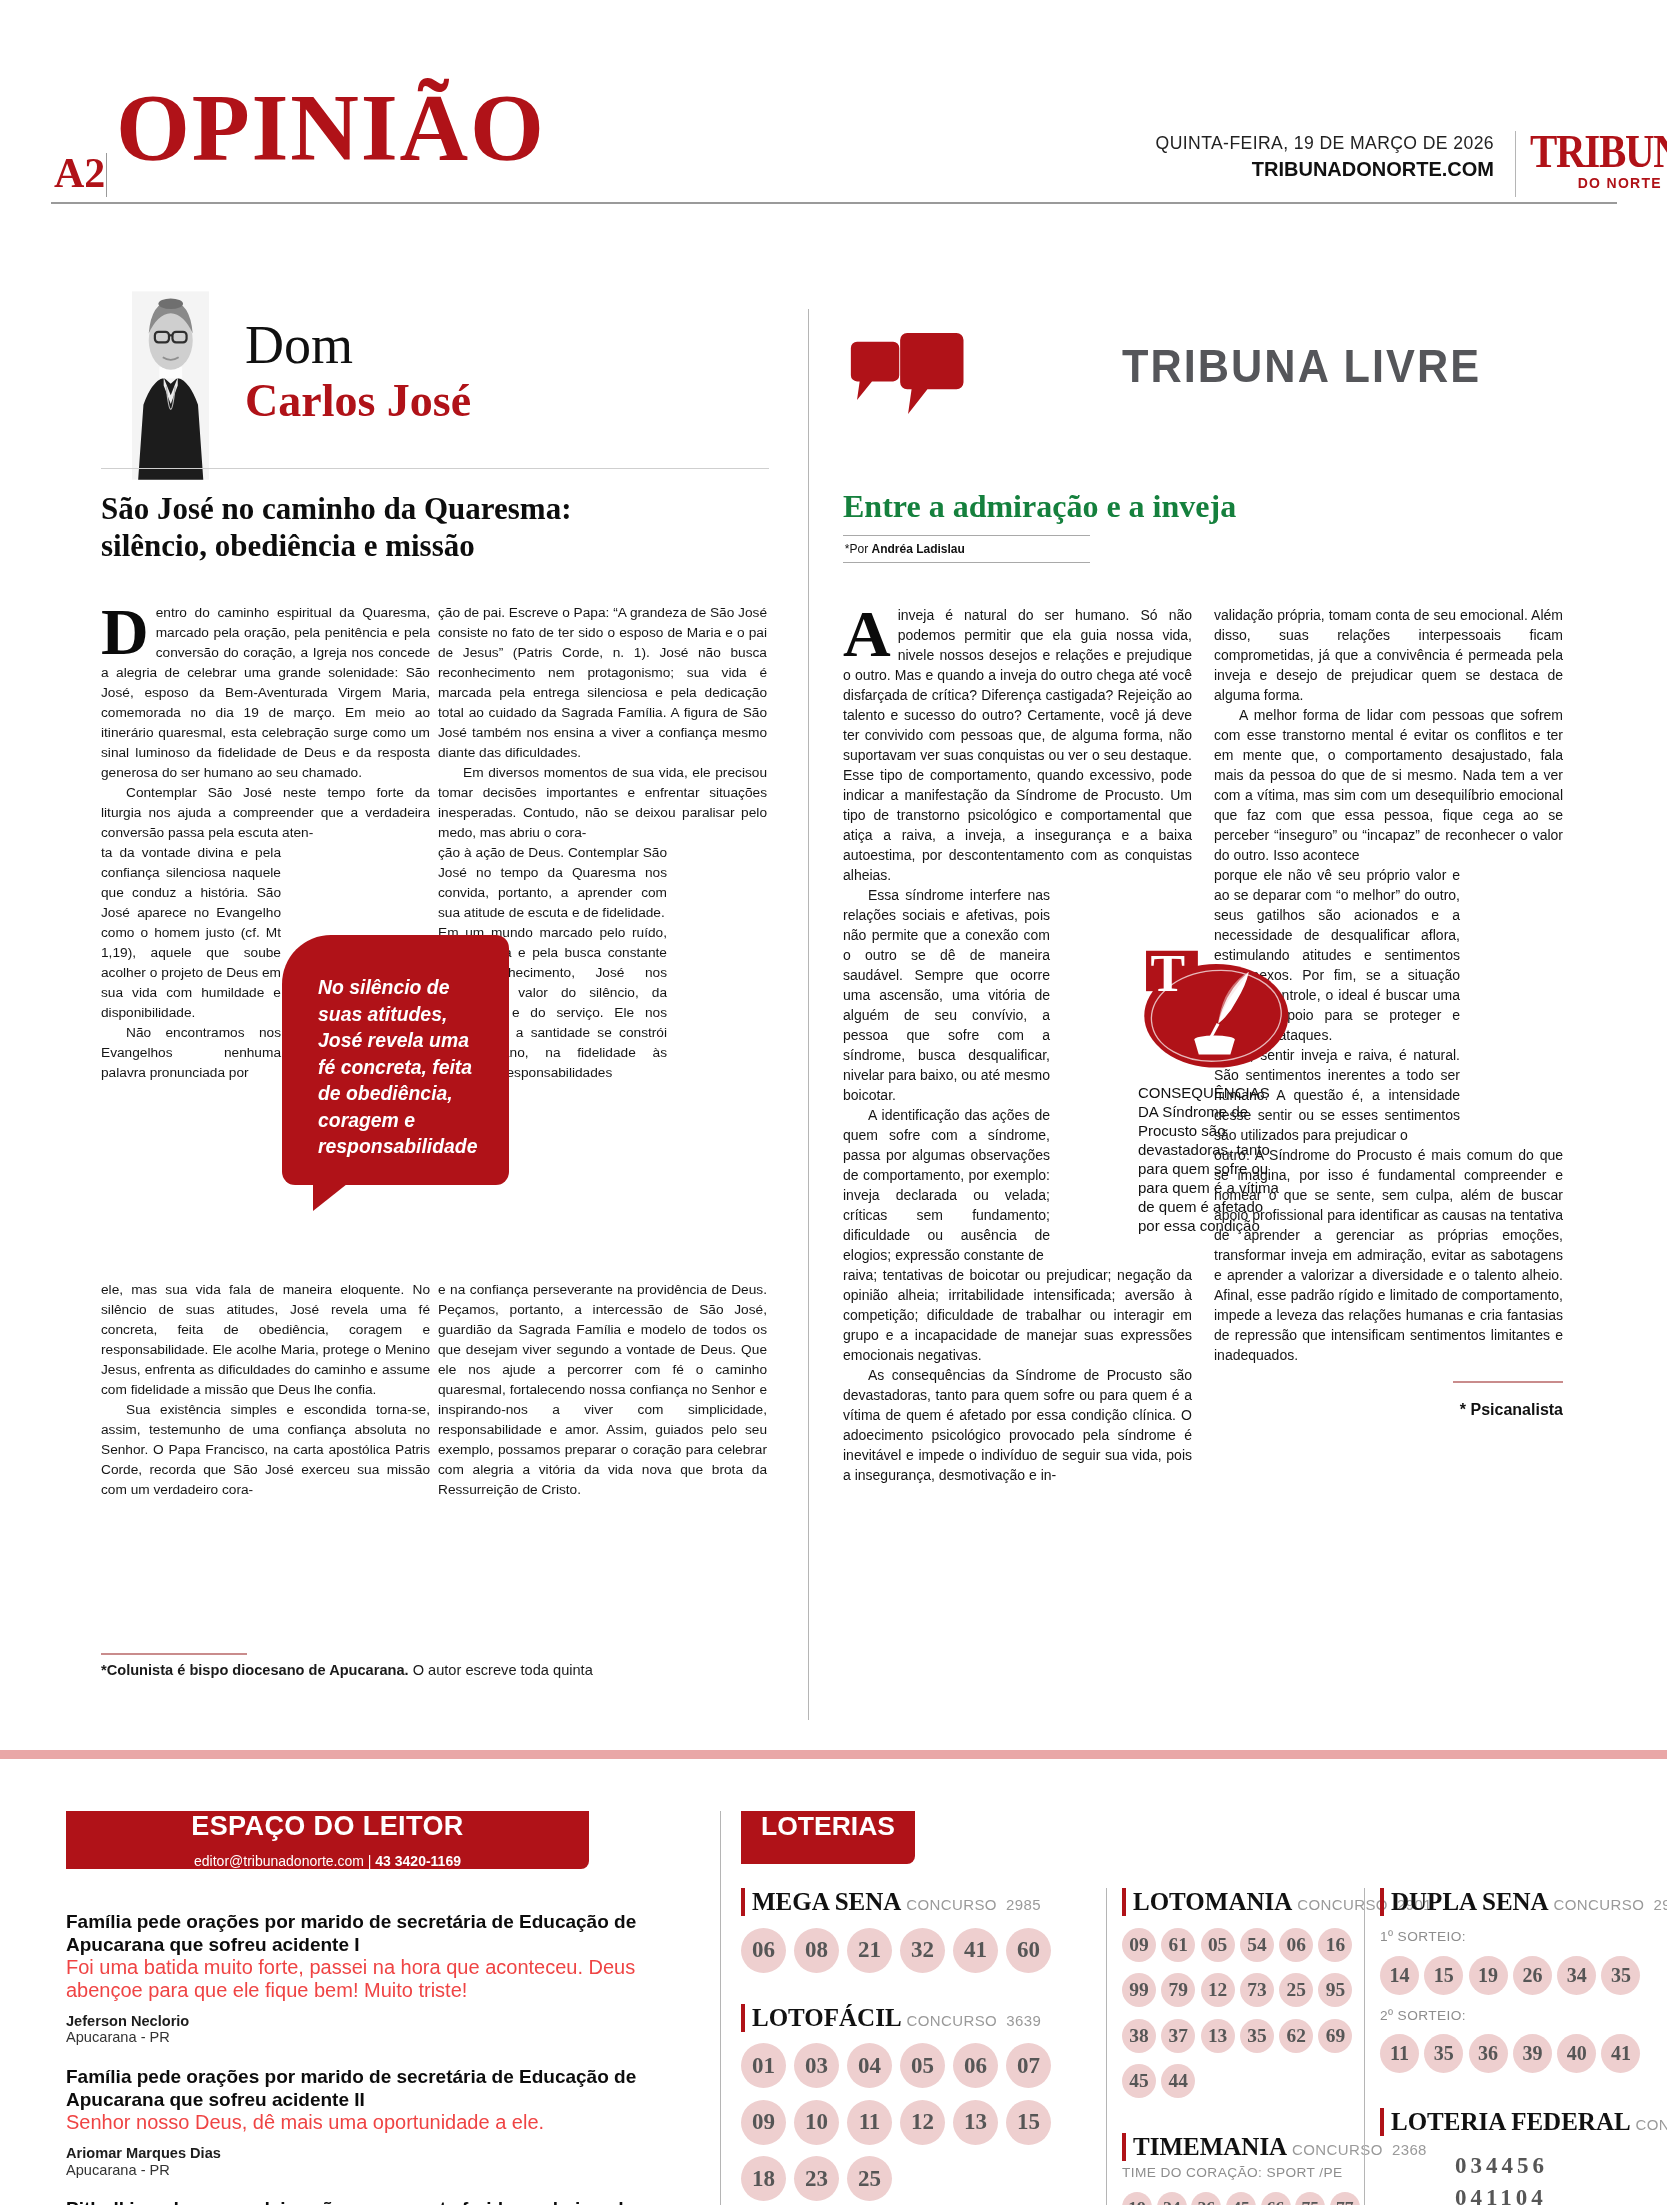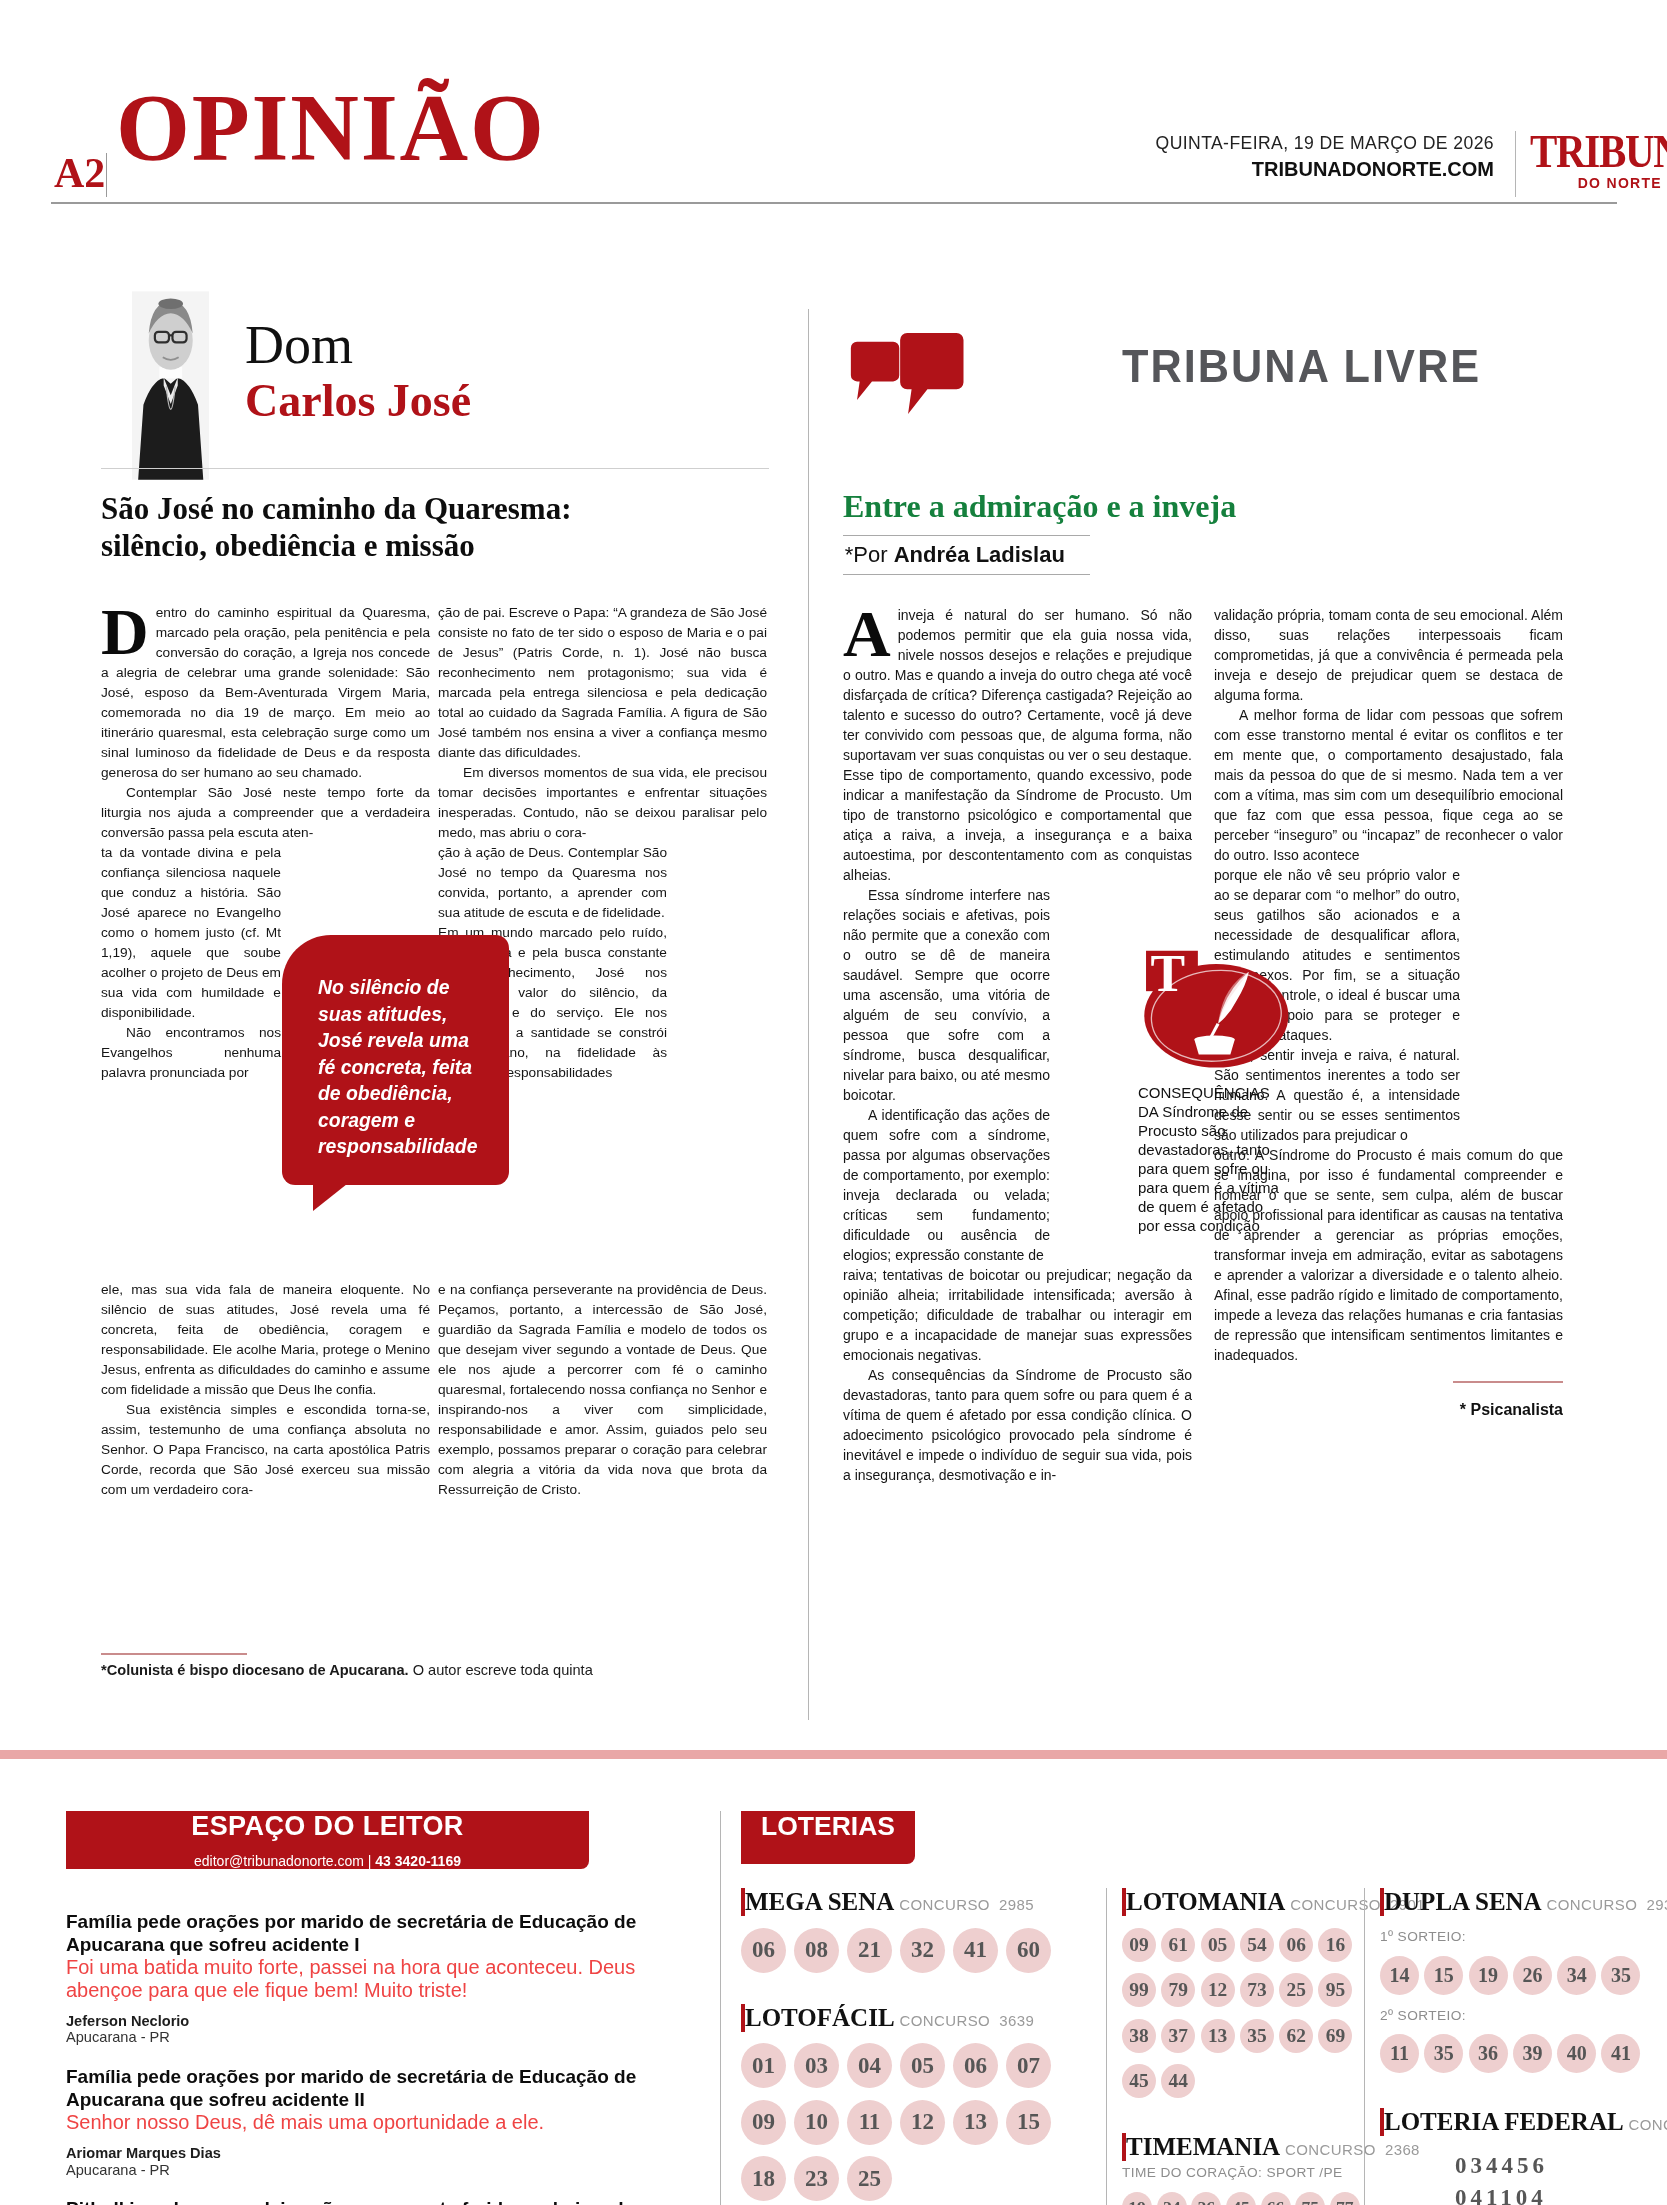--- a/index.html
+++ b/index.html
@@ -45,21 +45,21 @@
      border-top:27px solid var(--red);border-right:34px solid transparent;}
   .footnote{left:101px;top:1653px;width:662px;font-size:14.6px;color:#1a1a1a;}
   .footnote .rule{display:block;width:146px;height:1.8px;background:#c98c8c;margin-bottom:7px;}
   .fn-b{font-weight:bold;}
 
   
   .tl-title{left:1028px;top:339px;width:547px;text-align:center;font-size:46px;font-weight:bold;
      color:#55565a;letter-spacing:2.2px;transform:scaleX(.94);transform-origin:center;}
   .headline-right{left:843px;top:488px;width:750px;font-size:32px;font-weight:bold;color:#15803d;}
   .byline{left:843px;top:535px;width:247px;border-top:1.3px solid #a9a9a9;border-bottom:1.3px solid #a9a9a9;
-     padding:6.2px 1.8px;font-size:22px;color:#111;}
+     padding:6.2px 1.8px;font-size:12px;color:#111;}
   .col-a{left:843px;top:605px;width:349px;font-size:14px;line-height:20px;}
   .col-b{left:1214px;top:605px;width:349px;font-size:14px;line-height:20px;}
   .col-a, .col-b{position:absolute;text-align:justify;color:#151515;}
   .col-a p,.col-b p{margin:0;}
   .narrow-a{width:207px;}
   .narrow-b{width:246px;margin-left:103px;}
   .colb-inner{position:relative;}
   .colb-graphic{position:absolute;left:-76px;top:344px;width:154px;}
   .colb-caption{font-size:15px;line-height:19px;text-align:left;color:#111;margin-top:6.2px;width:150px;text-indent:0;}
   .b5{margin-top:10.6px;}
@@ -78,21 +78,21 @@
   .letter{margin-bottom:19.4px;}
   .letter .lt{font-size:19px;line-height:23px;font-weight:bold;color:#0c0c0c;width:617px;}
   .letter .lb{font-size:20px;line-height:22.5px;color:#ef4444;margin-top:0;width:644px;}
   .letter .la{font-size:14.6px;font-weight:bold;margin-top:11.5px;}
   .letter .ll{font-size:14.6px;color:#333;margin-top:0.9px;}
 
   
   .lot-bar{left:741px;top:1811px;width:174px;height:53px;padding:0 18.5px;}
   .lot-bar .t{font-size:26.5px;font-weight:bold;}
   .game-title{font-family:"Liberation Serif","DejaVu Serif",serif;font-weight:bold;font-size:25px;color:#111;
-     border-left:4.4px solid var(--red);padding-left:0;white-space:nowrap;}
+     border-left:4.4px solid var(--red);padding-left:7px;white-space:nowrap;}
   .game-title .cc{font-family:"Liberation Sans","DejaVu Sans",sans-serif;font-weight:normal;font-size:15px;color:#9a9a9a;letter-spacing:0.4px;}
   .ballrow{margin-top:11.5px;display:flex;gap:8px;}
   .ball{width:45px;height:45px;border-radius:50%;background:var(--pink);color:#565656;
      font-family:"Liberation Serif","DejaVu Serif",serif;font-weight:bold;font-size:23px;
      display:flex;align-items:center;justify-content:center;}
   .sm .ball{width:34px;height:34px;font-size:19.4px;}
   .sm{gap:5.3px;}
   .xs .ball{width:31px;height:31px;font-size:17.6px;}
   .xs{gap:4.4px;}
   .md .ball{width:39px;height:39px;font-size:20px;}

